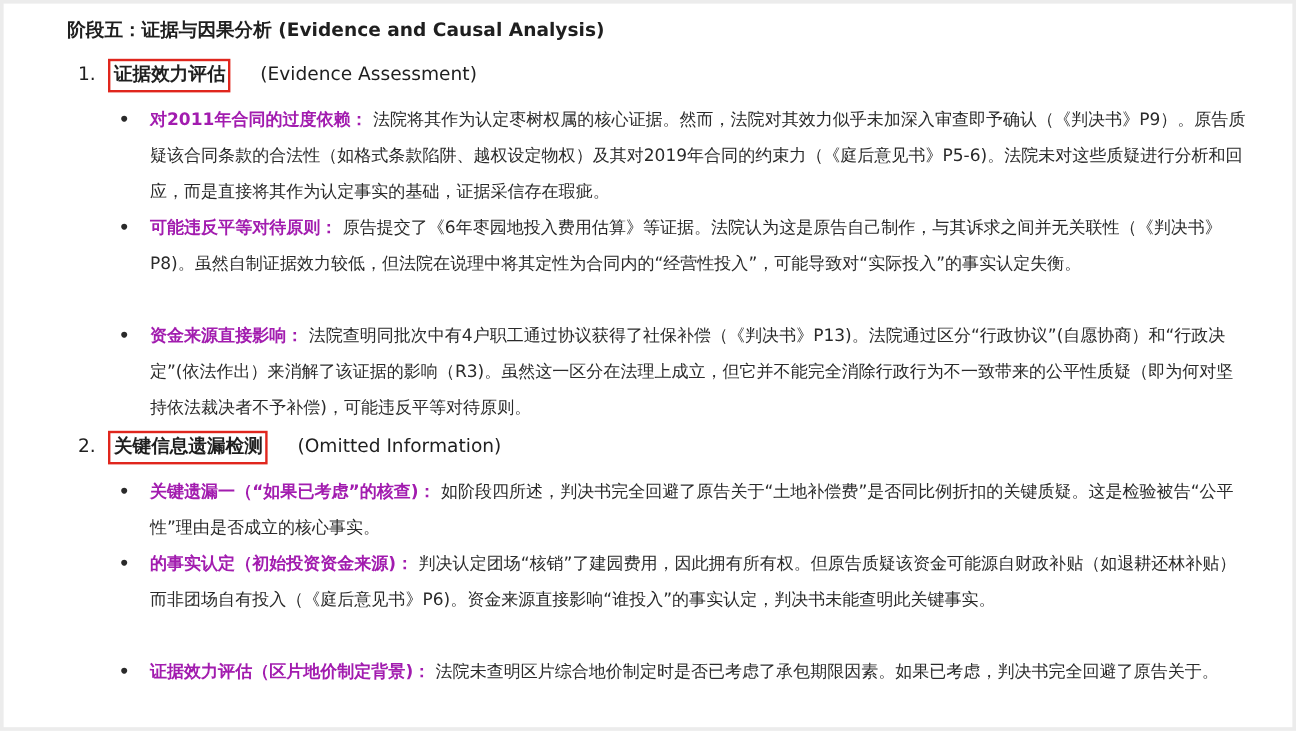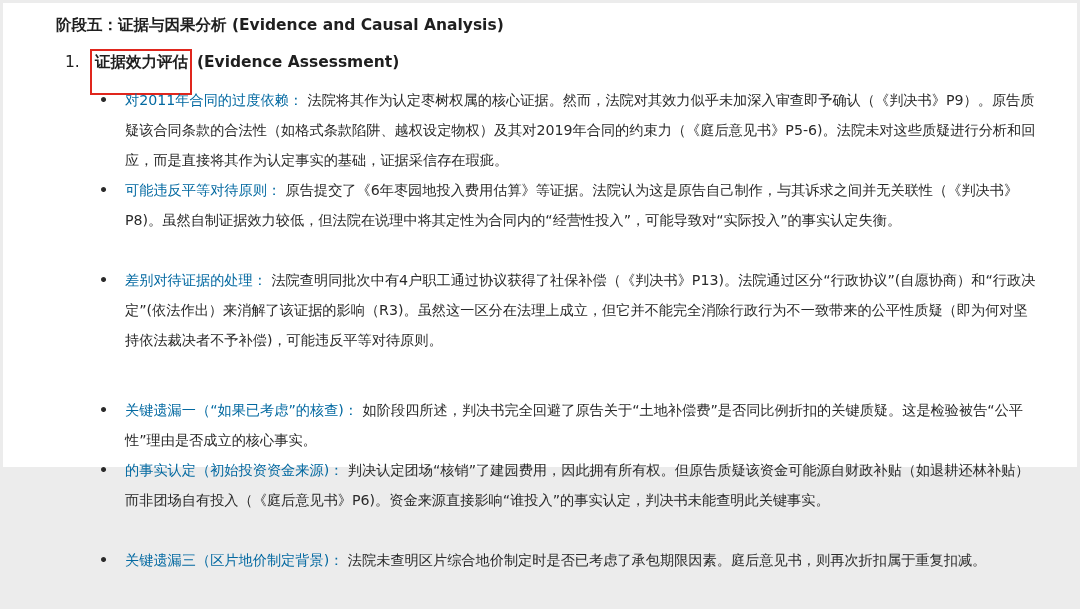--- a/index.html
+++ b/index.html
@@ -3,43 +3,43 @@
 <meta charset="utf-8">
 <style>
   html, body { margin: 0; padding: 0; }
   body {
     width: 1080px; height: 609px; overflow: hidden;
     background: #ececec;
     font-family: "DejaVu Sans", "Liberation Sans", sans-serif;
     color: #1f1f1f;
   }
   .page {
-    position: absolute; left: 3px; top: 3px; width: 1074px; height: 464px;
+    position: absolute; left: 3px; top: 3px; width: 1074px; height: 603px;
     background: #ffffff;
   }
   .section-title {
     position: absolute; left: 53px; top: 12px;
     font-size: 15.5px; font-weight: bold; color: #1f1f1f; white-space: nowrap;
   }
   .ol-item { position: absolute; left: 62px; font-size: 15.5px; white-space: nowrap; }
   .ol-item .num { display: inline-block; width: 22px; font-weight: normal; }
   .ol-item .boxed {
     display: inline-block; font-weight: bold;
-    border: 2px solid #e0261d; padding: 1px 2px 20px 3px; margin-left: -2px;
+    border: 2px solid #e0261d; padding: 1px 2px 2px 3px; margin-left: -2px;
   }
-  .ol-item .en { font-weight: bold; }
+  .ol-item .en { font-weight: normal; margin-left: 20px; }
   .bullet {
     position: absolute; left: 96px; width: 940px;
     font-size: 14.2px; line-height: 30px; color: #2a2a2a;
   }
   .bullet .dot {
     position: absolute; left: 0; top: 0; font-weight: bold;
   }
   .bullet .body { margin-left: 26px; }
-  .bullet .lead { font-weight: normal; color: #0369a1; }
+  .bullet .lead { font-weight: bold; color: #a21caf; }
 </style>
 </head>
 <body>
 
 <div class="page">
 
   <div class="section-title">阶段五：证据与因果分析 (Evidence and Causal Analysis)</div>
 
   <div class="ol-item" style="top:46px;">
     <span class="num">1.</span>
@@ -52,32 +52,37 @@
     <div class="body"><span class="lead">对2011年合同的过度依赖：</span><span> 法院将其作为认定枣树权属的核心证据。然而，法院对其效力似乎未加深入审查即予确认（《判决书》P9）。原告质疑该合同条款的合法性（如格式条款陷阱、越权设定物权）及其对2019年合同的约束力（《庭后意见书》P5-6)。法院未对这些质疑进行分析和回应，而是直接将其作为认定事实的基础，证据采信存在瑕疵。</span></div>
   </div>
 
   <div class="bullet" style="top:172px;">
     <span class="dot">•</span>
     <div class="body"><span class="lead">可能违反平等对待原则：</span><span> 原告提交了《6年枣园地投入费用估算》等证据。法院认为这是原告自己制作，与其诉求之间并无关联性（《判决书》P8)。虽然自制证据效力较低，但法院在说理中将其定性为合同内的“经营性投入”，可能导致对“实际投入”的事实认定失衡。</span></div>
   </div>
 
   <div class="bullet" style="top:262px;">
     <span class="dot">•</span>
-    <div class="body"><span class="lead">差别对待证据的处理：</span><span> 法院查明同批次中有4户职工通过协议获得了社保补偿（《判决书》P13)。法院通过区分“行政协议”(自愿协商）和“行政决定”(依法作出）来消解了该证据的影响（R3)。虽然这一区分在法理上成立，但它并不能完全消除行政行为不一致带来的公平性质疑（即为何对坚持依法裁决者不予补偿)，可能违反平等对待原则。</span></div>
+    <div class="body"><span class="lead">资金来源直接影响：</span><span> 法院查明同批次中有4户职工通过协议获得了社保补偿（《判决书》P13)。法院通过区分“行政协议”(自愿协商）和“行政决定”(依法作出）来消解了该证据的影响（R3)。虽然这一区分在法理上成立，但它并不能完全消除行政行为不一致带来的公平性质疑（即为何对坚持依法裁决者不予补偿)，可能违反平等对待原则。</span></div>
   </div>
 
+  <div class="ol-item" style="top:356px;">
+    <span class="num">2.</span>
+    <span class="boxed">关键信息遗漏检测</span>
+    <span class="en">(Omitted Information)</span>
+  </div>
 
   <div class="bullet" style="top:392px;">
     <span class="dot">•</span>
     <div class="body"><span class="lead">关键遗漏一（“如果已考虑”的核查)：</span><span> 如阶段四所述，判决书完全回避了原告关于“土地补偿费”是否同比例折扣的关键质疑。这是检验被告“公平性”理由是否成立的核心事实。</span></div>
   </div>
 
   <div class="bullet" style="top:452px;">
     <span class="dot">•</span>
     <div class="body"><span class="lead">的事实认定（初始投资资金来源)：</span><span> 判决认定团场“核销”了建园费用，因此拥有所有权。但原告质疑该资金可能源自财政补贴（如退耕还林补贴）而非团场自有投入（《庭后意见书》P6)。资金来源直接影响“谁投入”的事实认定，判决书未能查明此关键事实。</span></div>
   </div>
 
   <div class="bullet" style="top:542px;">
     <span class="dot">•</span>
-    <div class="body"><span class="lead">关键遗漏三（区片地价制定背景)：</span><span> 法院未查明区片综合地价制定时是否已考虑了承包期限因素。庭后意见书，则再次折扣属于重复扣减。</span></div>
+    <div class="body"><span class="lead">证据效力评估（区片地价制定背景)：</span><span> 法院未查明区片综合地价制定时是否已考虑了承包期限因素。如果已考虑，判决书完全回避了原告关于。</span></div>
   </div>
 
 </div>
 
 </body></html>

